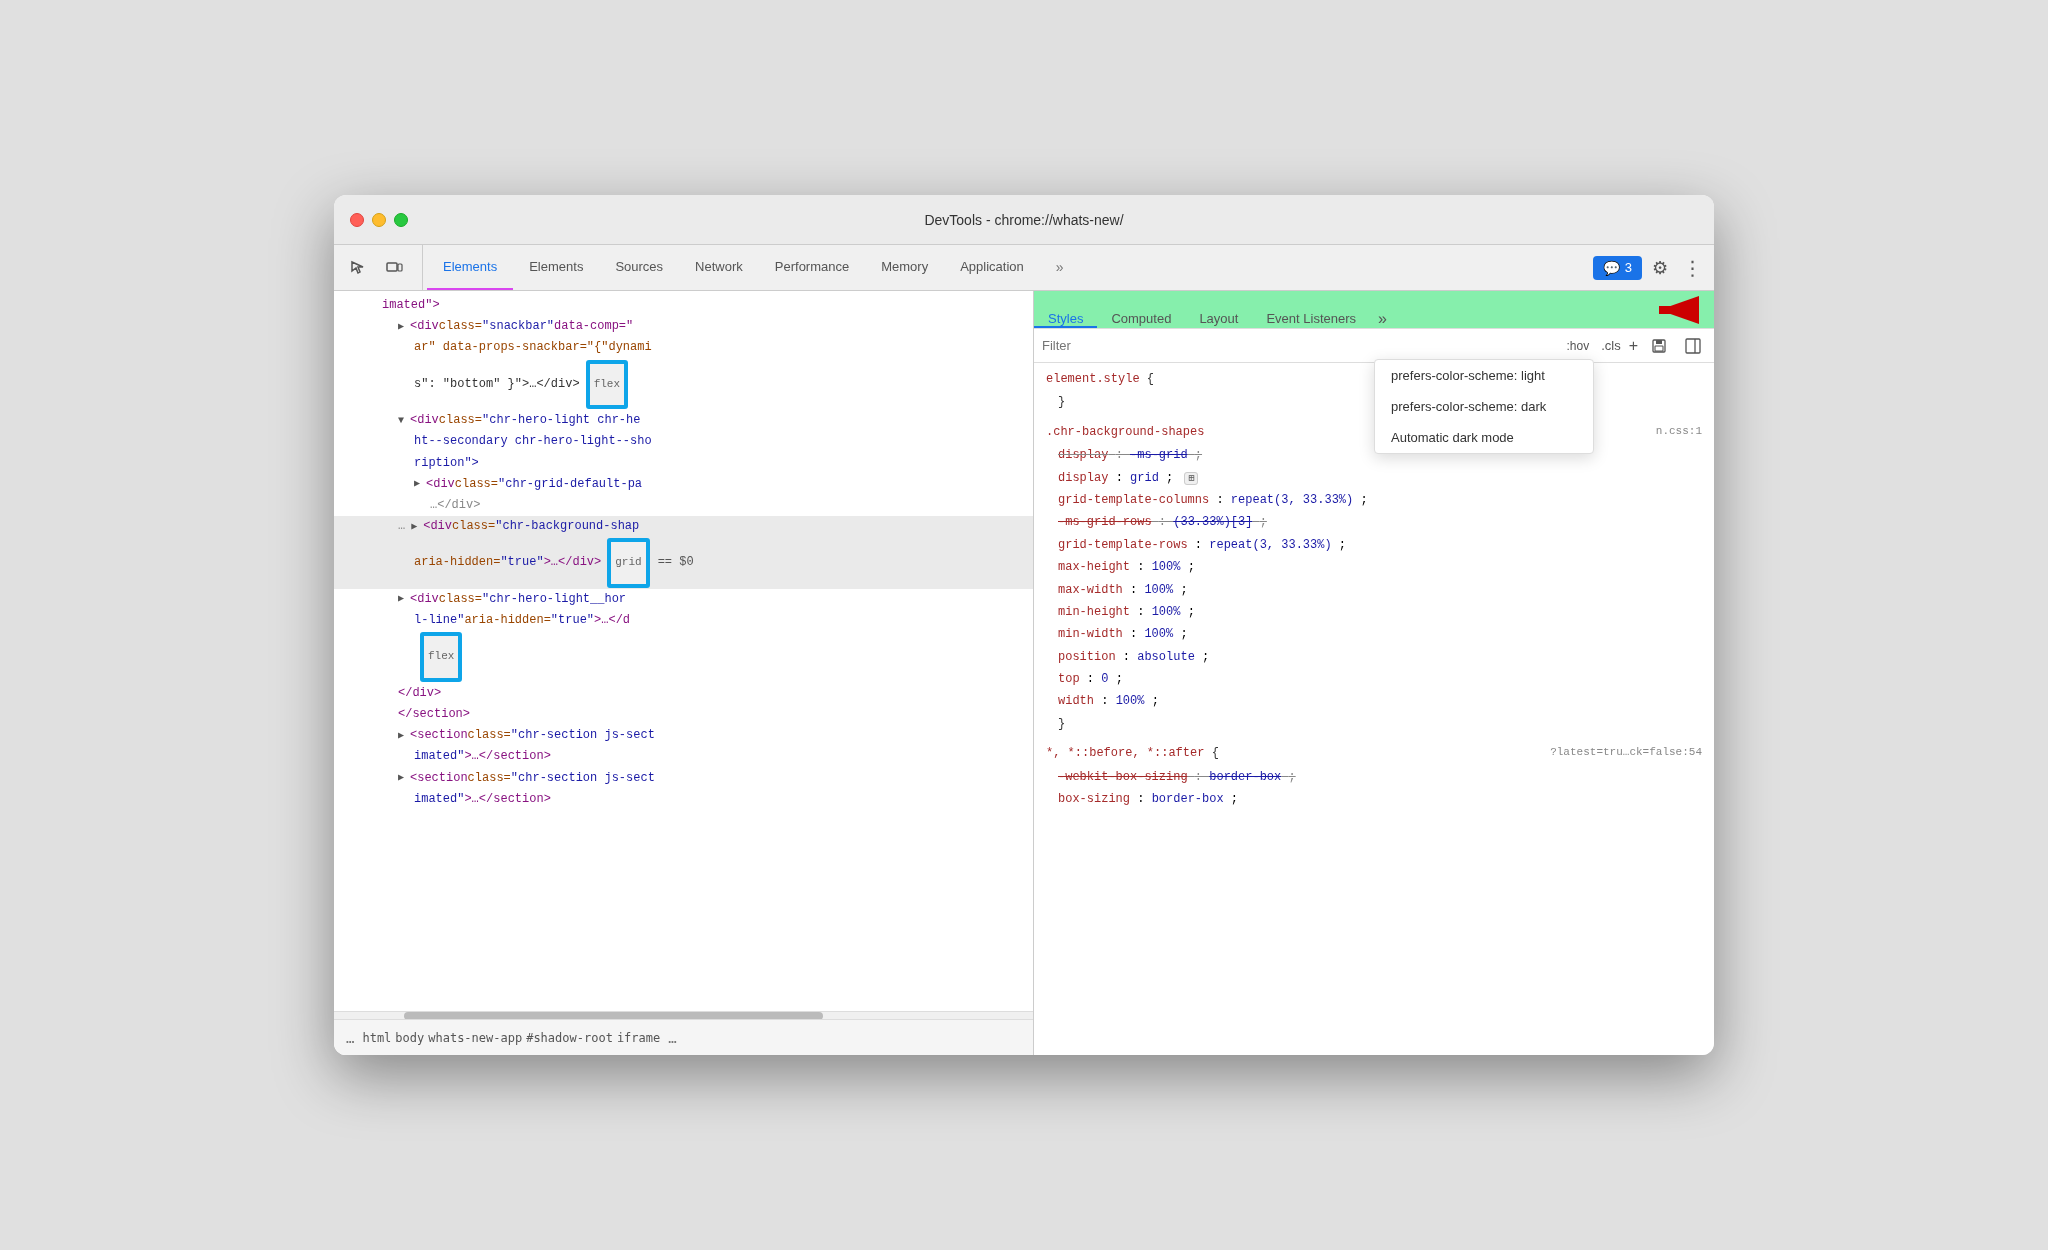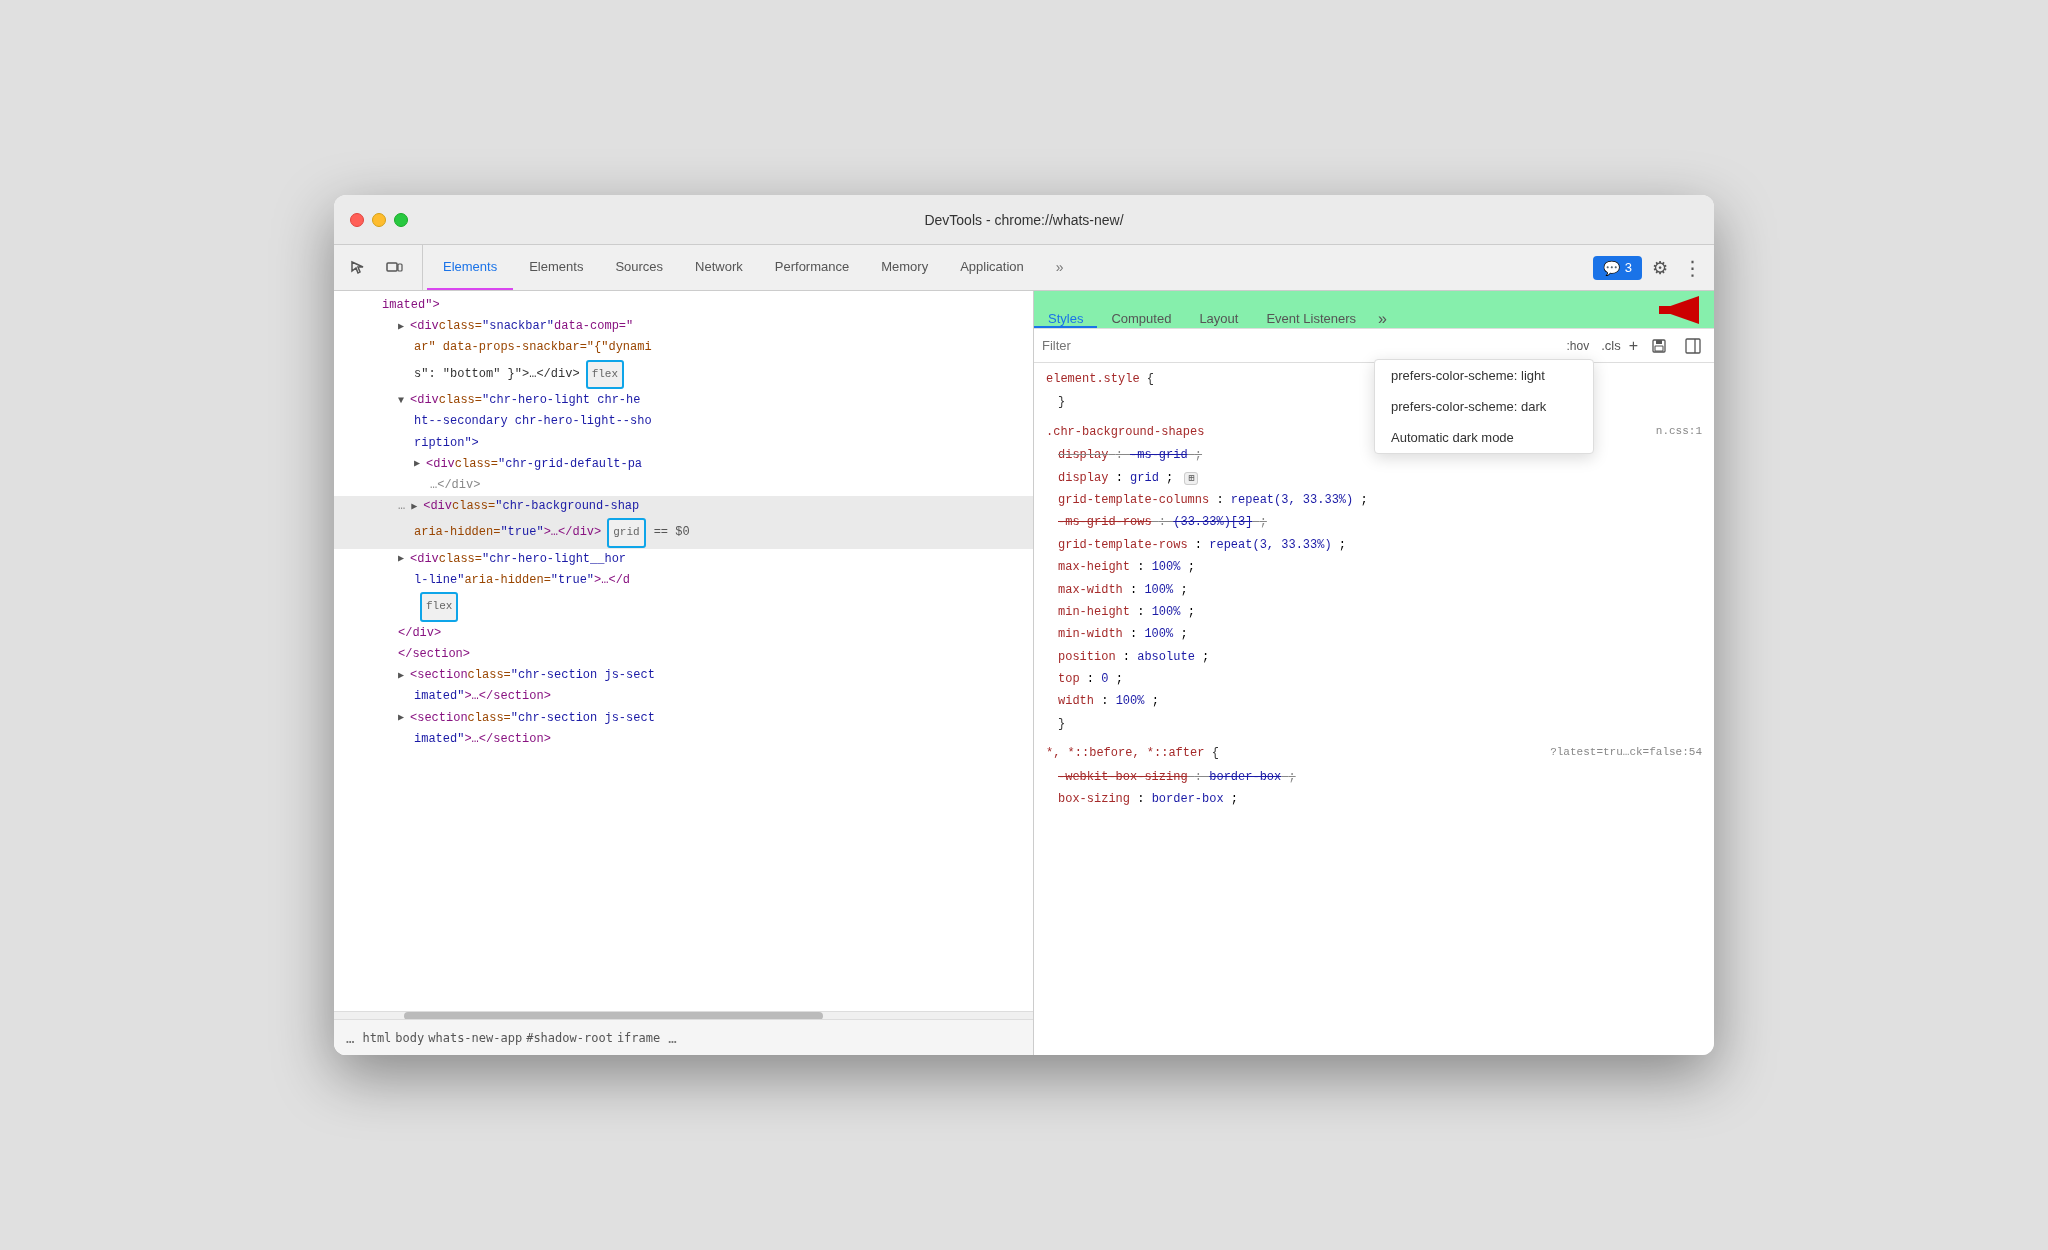--- a/index.html
+++ b/index.html
@@ -170,23 +170,23 @@
     .text-content { color: #333; }
     .triangle {
       display: inline-block;
       width: 12px;
       color: #555;
       font-size: 10px;
       cursor: pointer;
     }
     .badge {
       background: #f0f0f0;
-      border: 2px solid #0ea5e9;
+      border: 4px solid #0ea5e9;
       border-radius: 3px;
-      padding: 4px 4px;
+      padding: 12px 4px;
       font-size: 11px;
       color: #666;
       margin-left: 6px;
     }
     .ellipsis { color: #888; }
     .dom-footer {
       height: 36px;
       background: #f5f5f5;
       border-top: 1px solid #ddd;
       display: flex;

